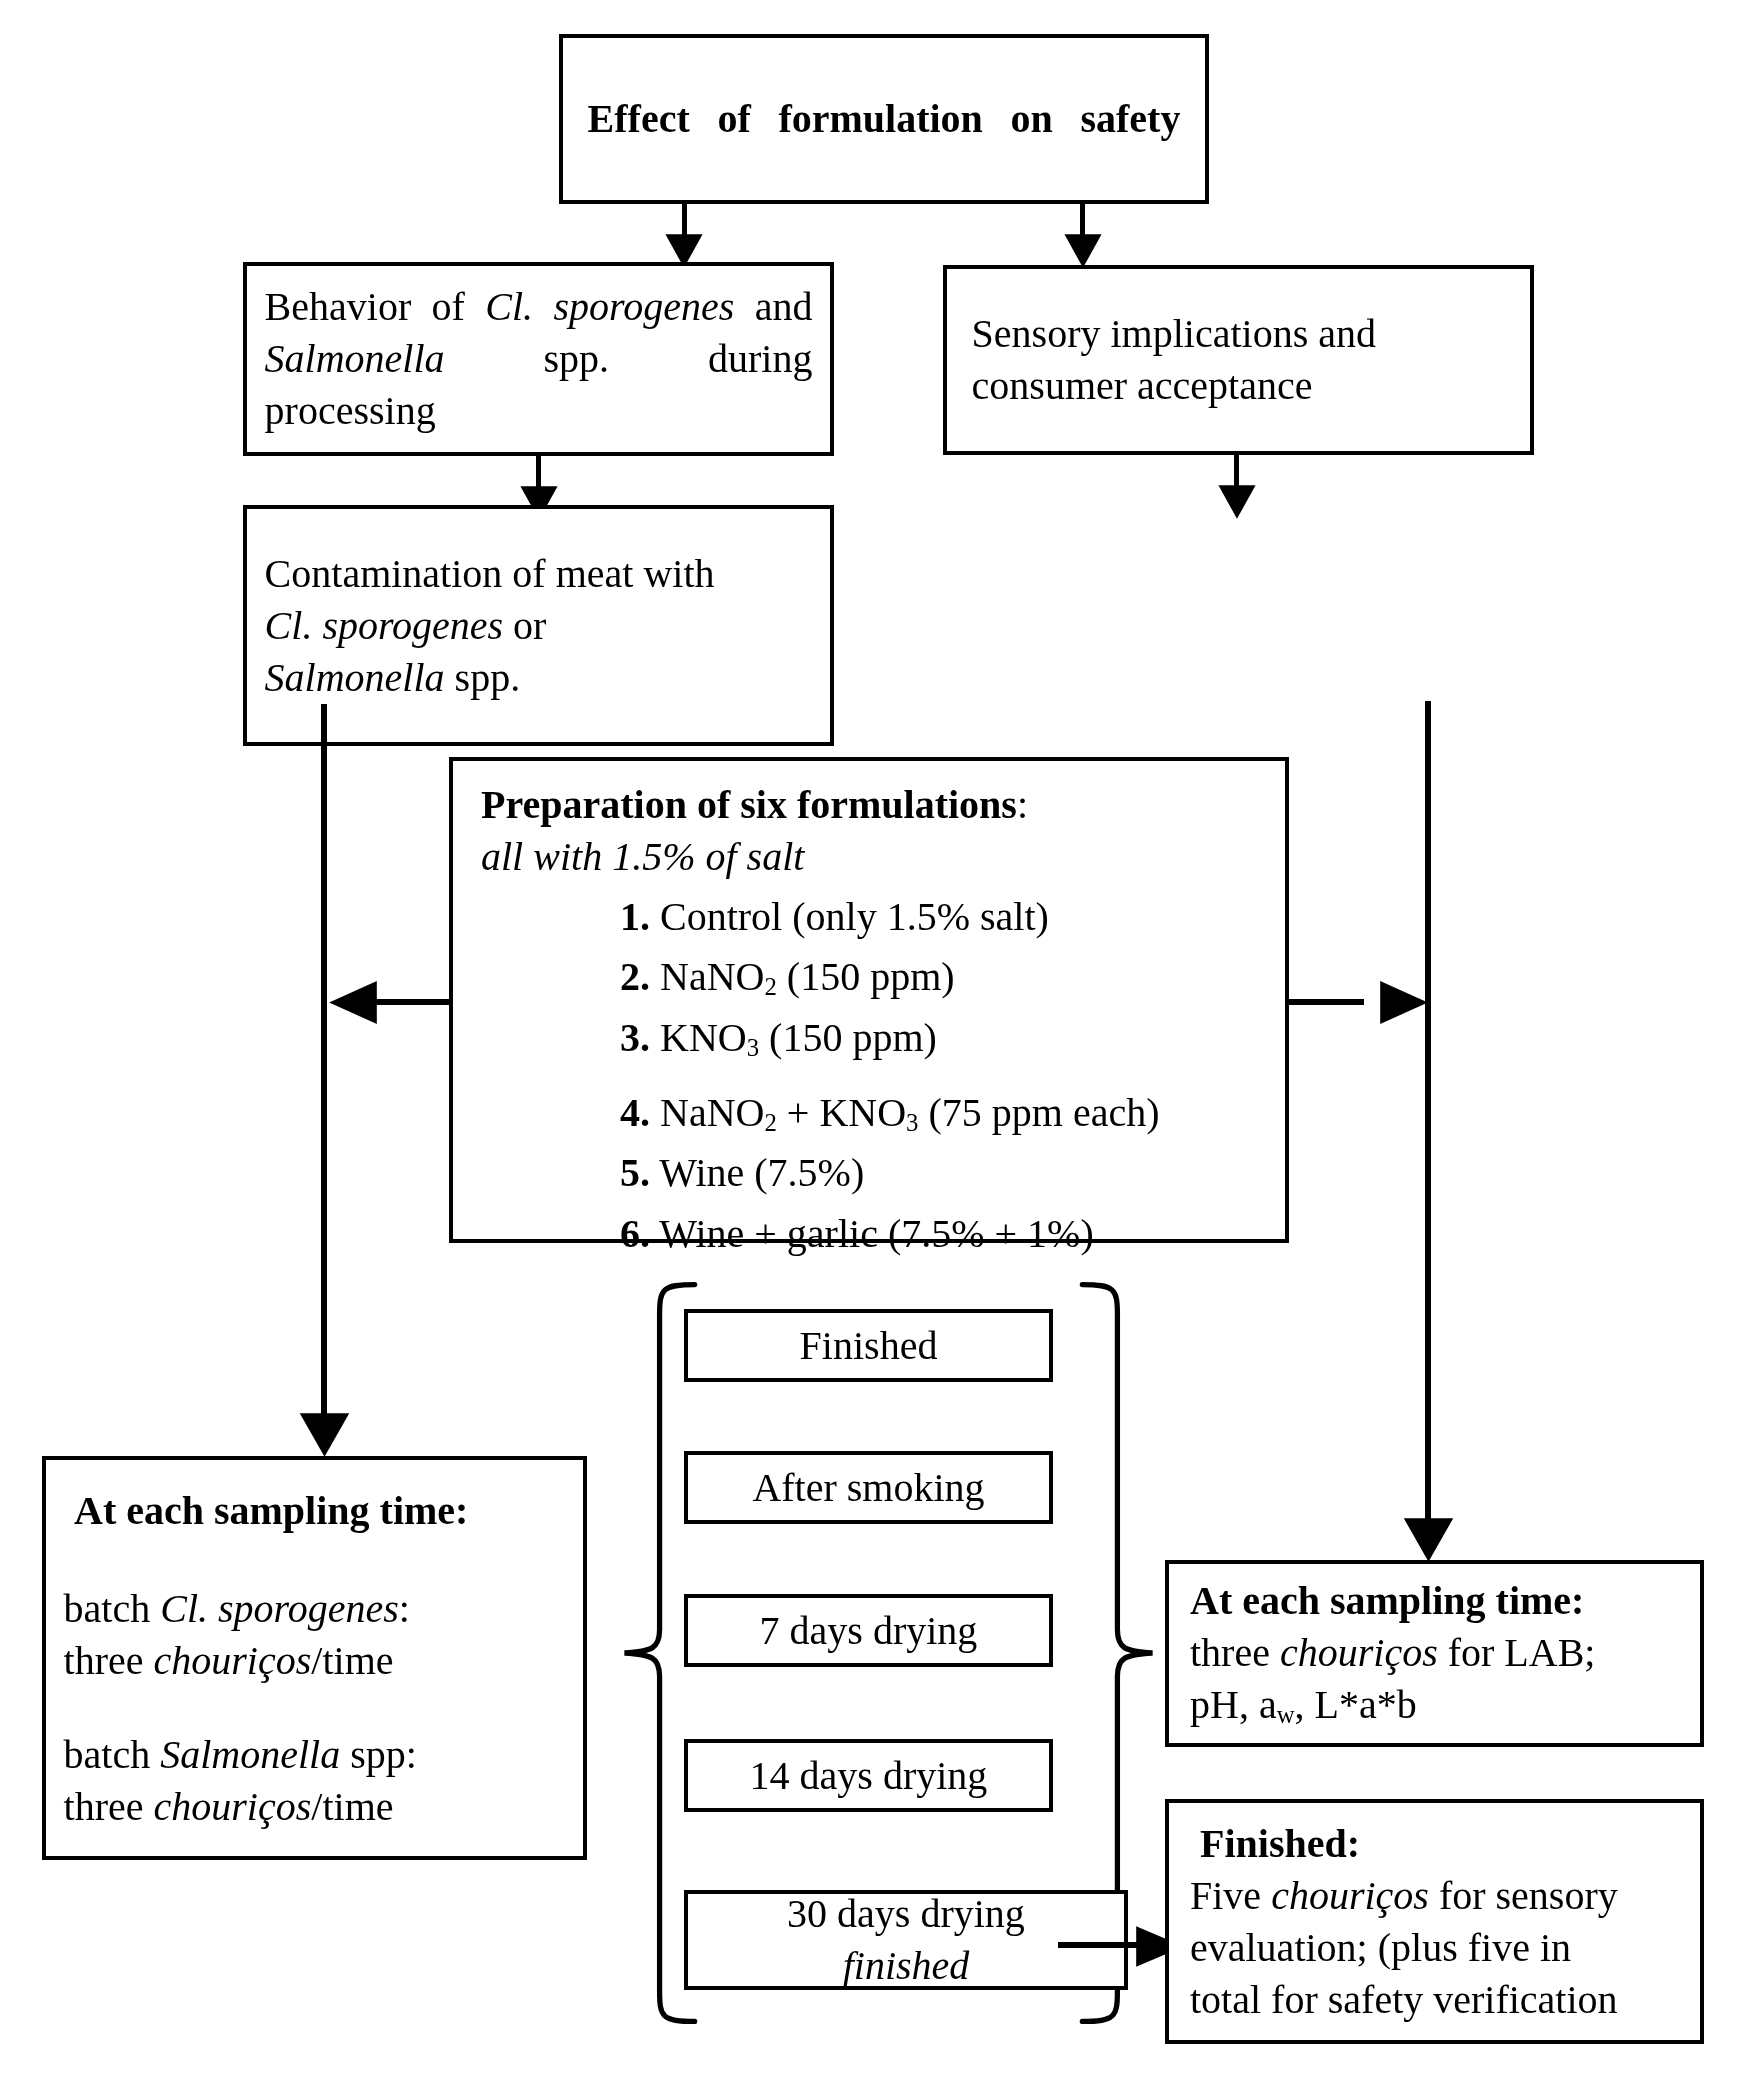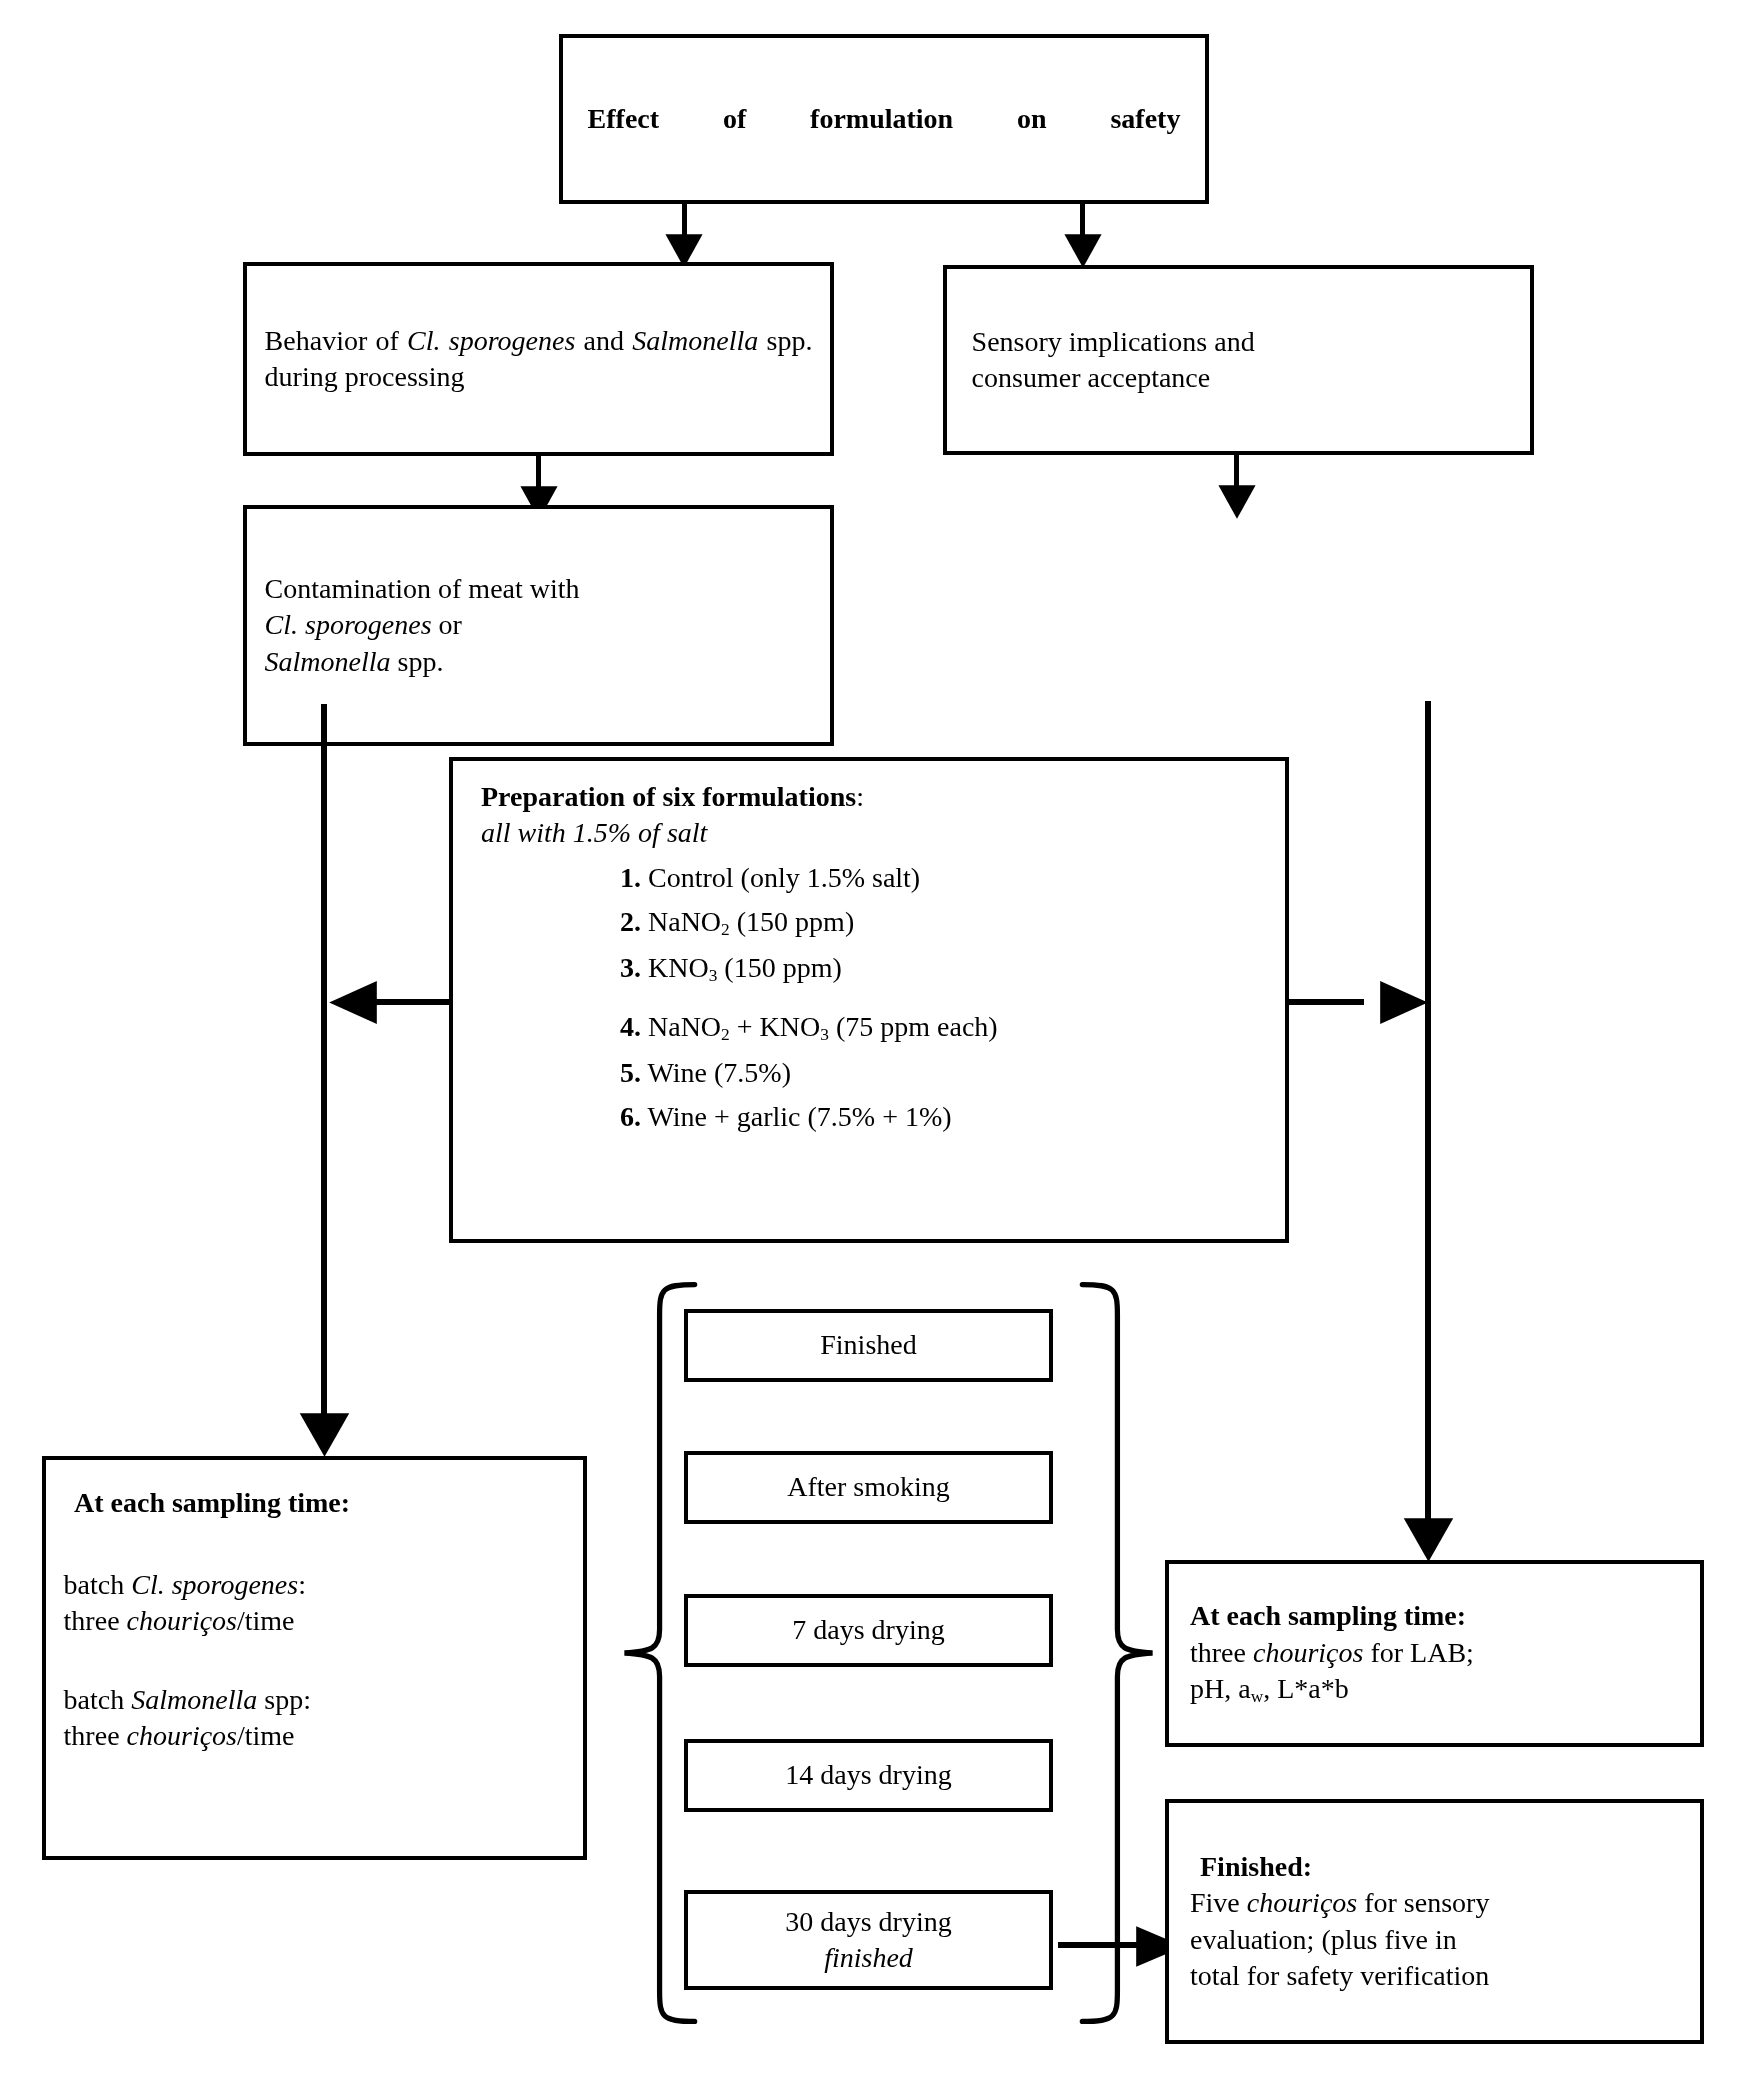--- a/index.html
+++ b/index.html
@@ -16,21 +16,21 @@
     position:absolute;
     border:4.1px solid #000000;
     background:#ffffff;
     box-sizing:border-box;
     display:flex;
     flex-direction:column;
     justify-content:center;
   }
   .box .txt{
     display:block;
-    font-size:28px;
+    font-size:40px;
     line-height:1.30;
     padding:0 17.6px;
   }
   .center .txt{text-align:center;padding:0 5.9px;}
   .just .txt{text-align:justify;text-align-last:left;}
   b,.b{font-weight:bold;}
   i,.i{font-style:italic;}
   sub{font-size:0.62em;vertical-align:-0.22em;}
 
   
@@ -164,21 +164,21 @@
   </div>
 
   <div class="box center" style="left:684px;top:1594px;width:369px;height:73px;">
     <span class="txt">7 days drying</span>
   </div>
 
   <div class="box center" style="left:684px;top:1739px;width:369px;height:73px;">
     <span class="txt">14 days drying</span>
   </div>
 
-  <div class="box center" style="left:684px;top:1890px;width:369px;height:100px;">
+  <div class="box center" style="left:684px;top:1890px;width:444px;height:100px;">
     <span class="txt">30 days drying</span>
     <span class="txt">
       <i>finished</i>
     </span>
   </div>
 
   <div class="hline" style="left:1058px;top:1942px;width:82px;height:6.4px;"></div>
   <svg class="arrow" style="left:1135px;top:1924px;" width="50" height="45" viewBox="0 0 86 76">
     <polygon points="2,3 2,73 84,38" fill="#000"></polygon>
   </svg>

